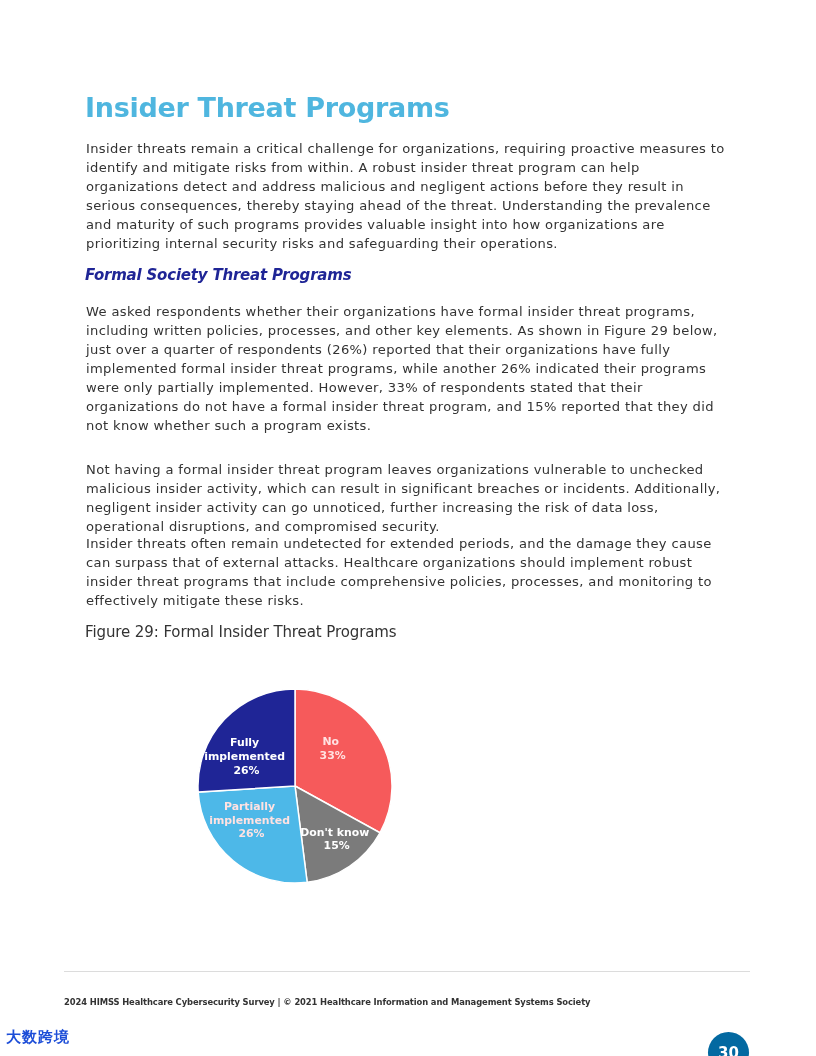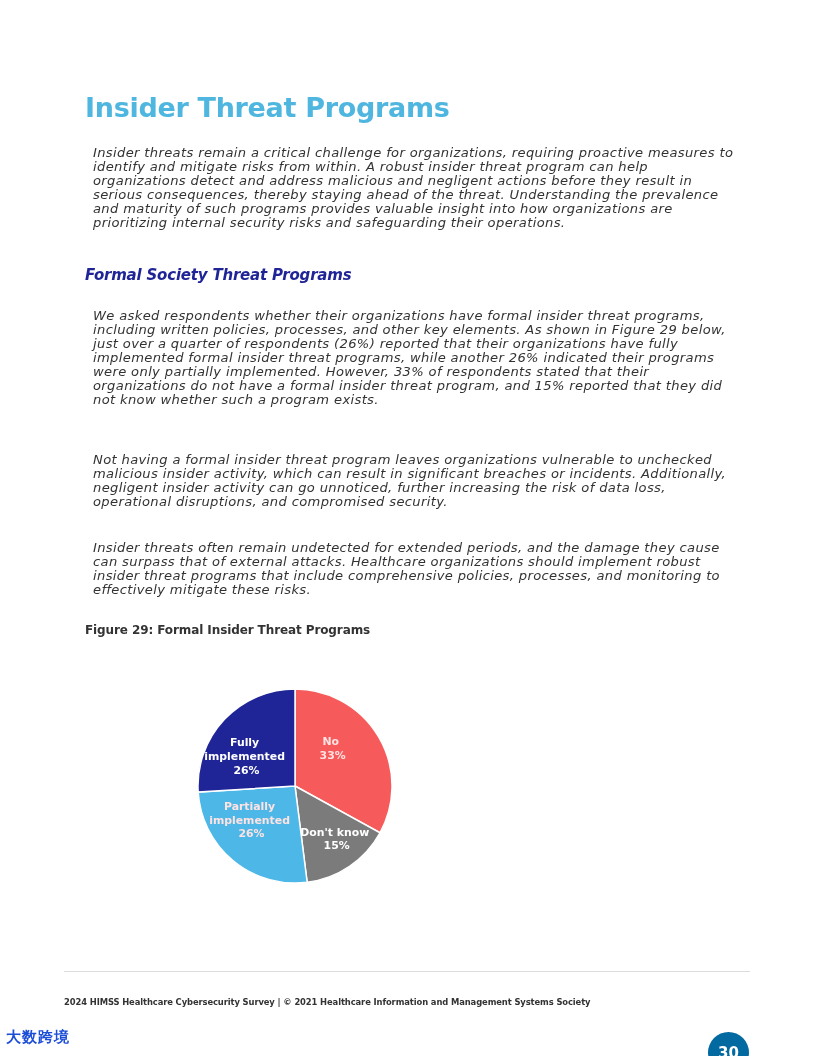--- a/index.html
+++ b/index.html
@@ -1,40 +1,40 @@
 <!DOCTYPE html>
 <html><head>
 <meta charset="utf-8">
 <style>
   html, body { margin:0; padding:0; background:#ffffff; }
   body { width:816px; height:1056px; position:relative; overflow:hidden; font-family:"DejaVu Sans", sans-serif; color:#333; }
   .title { position:absolute; left:85px; top:92px; font-size:27px; font-weight:bold; color:#4fb6df; letter-spacing:-0.3px; }
-  .p { position:absolute; left:85px; width:650px; font-size:13.1px; line-height:14px; letter-spacing:0.35px; color:#333; margin:8px;font-style:italic; }
+  .p { position:absolute; left:85px; width:650px; font-size:13.1px; line-height:19px; letter-spacing:0.35px; color:#333; margin:1px; }
   .subhead { position:absolute; left:85px; top:266px; font-size:15px; font-weight:bold; font-style:italic; color:#1f2596; letter-spacing:-0.2px; }
-  .figcap { position:absolute; left:85px; top:623px; font-size:12px; font-weight:bold; color:#333; letter-spacing:-0.1px; }
+  .figcap { position:absolute; left:85px; top:623px; font-size:15px; font-weight:normal; color:#333; letter-spacing:-0.1px; }
   .chart { position:absolute; left:196px; top:687px; width:198px; height:198px; }
   .chart svg { width:198px; height:198px; display:block; }
   .lbl { fill:#ffffff; font-family:"DejaVu Sans", sans-serif; font-size:11px; font-weight:bold; text-anchor:middle; }
   .lbl-light { fill:#ffe2e2; }
   .footer-rule { position:absolute; left:64px; top:971px; width:686px; height:1px; background:#dcdcdc; }
   .footer-text { position:absolute; left:64px; top:997px; font-size:8.4px; color:#333; font-weight:bold; letter-spacing:-0.1px; }
   .page-badge { position:absolute; left:708px; top:1032px; width:41px; height:41px; border-radius:50%; background:#0369a1; color:#fff; font-size:15px; font-weight:bold; display:flex; align-items:center; justify-content:center; }
   .watermark { position:absolute; left:6px; top:1028px; font-size:15px; color:#1d4ed8; font-weight:bold; letter-spacing:1px; }
 </style>
 </head>
 <body>
 
 <div class="title">Insider Threat Programs</div>
 
 <p class="p" style="top:138px;">Insider threats remain a critical challenge for organizations, requiring proactive measures to identify and mitigate risks from within. A robust insider threat program can help organizations detect and address malicious and negligent actions before they result in serious consequences, thereby staying ahead of the threat. Understanding the prevalence and maturity of such programs provides valuable insight into how organizations are prioritizing internal security risks and safeguarding their operations.</p>
 
 <div class="subhead">Formal Society Threat Programs</div>
 
 <p class="p" style="top:301px;">We asked respondents whether their organizations have formal insider threat programs, including written policies, processes, and other key elements. As shown in Figure 29 below, just over a quarter of respondents (26%) reported that their organizations have fully implemented formal insider threat programs, while another 26% indicated their programs were only partially implemented. However, 33% of respondents stated that their organizations do not have a formal insider threat program, and 15% reported that they did not know whether such a program exists.</p>
-<p class="p" style="top:445px;">Not having a formal insider threat program leaves organizations vulnerable to unchecked malicious insider activity, which can result in significant breaches or incidents. Additionally, negligent insider activity can go unnoticed, further increasing the risk of data loss, operational disruptions, and compromised security.</p>
+<p class="p" style="top:459px;">Not having a formal insider threat program leaves organizations vulnerable to unchecked malicious insider activity, which can result in significant breaches or incidents. Additionally, negligent insider activity can go unnoticed, further increasing the risk of data loss, operational disruptions, and compromised security.</p>
 <p class="p" style="top:533px;">Insider threats often remain undetected for extended periods, and the damage they cause can surpass that of external attacks. Healthcare organizations should implement robust insider threat programs that include comprehensive policies, processes, and monitoring to effectively mitigate these risks.</p>
 
 <div class="figcap">Figure 29: Formal Insider Threat Programs</div>
 
 <div class="chart">
   <svg viewBox="-100 -100 200 200">
 
     <g id="slices">
         <path d="M0,0 L6.000769315822031e-15,-98 A98,98 0 0 1 85.87805464429862,47.21186006196812 Z" fill="#f65a5b" stroke="#ffffff" stroke-width="1.5"></path>
         <path d="M0,0 L85.87805464429862,47.21186006196812 A98,98 0 0 1 12.282656889301796,97.22724072881883 Z" fill="#7b7b7b" stroke="#ffffff" stroke-width="1.5"></path>

